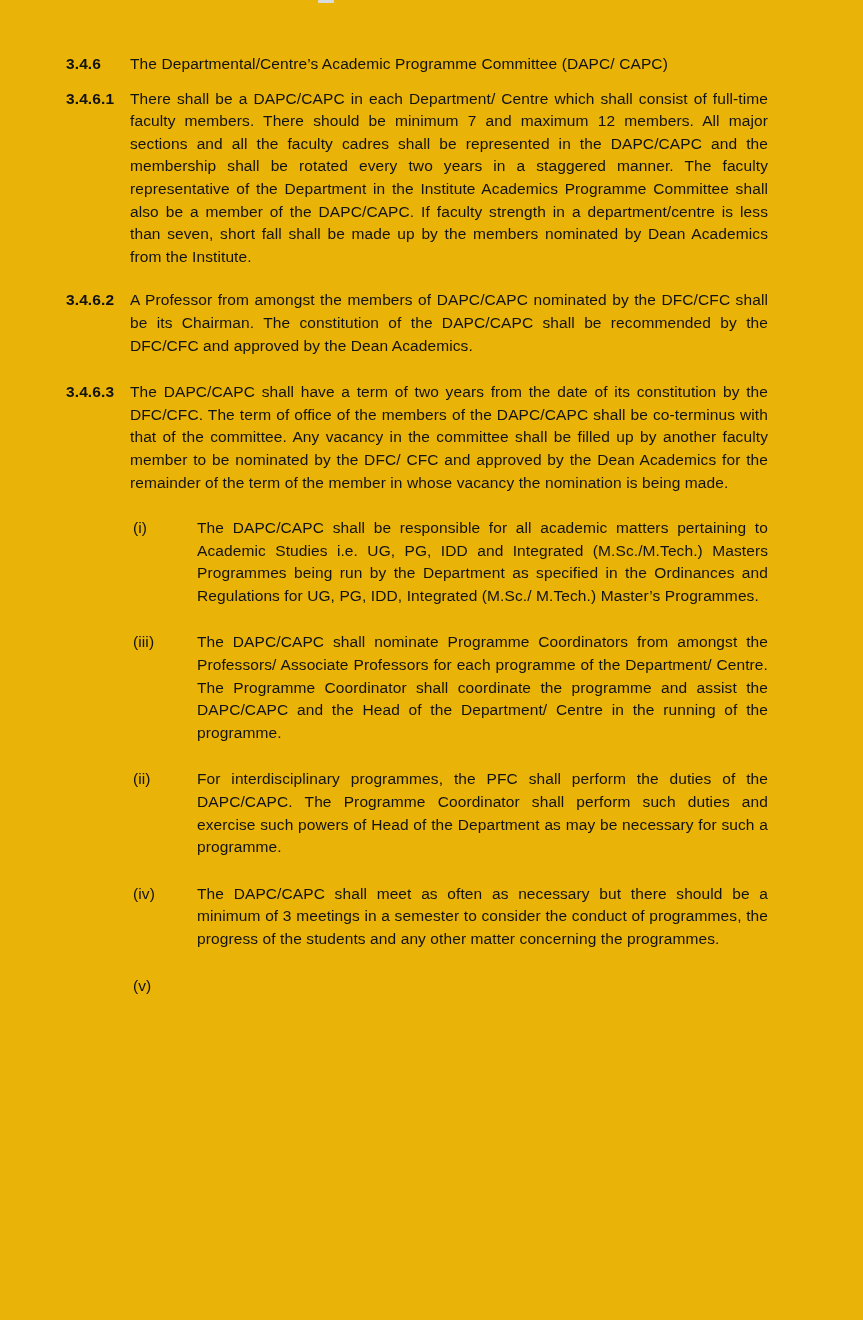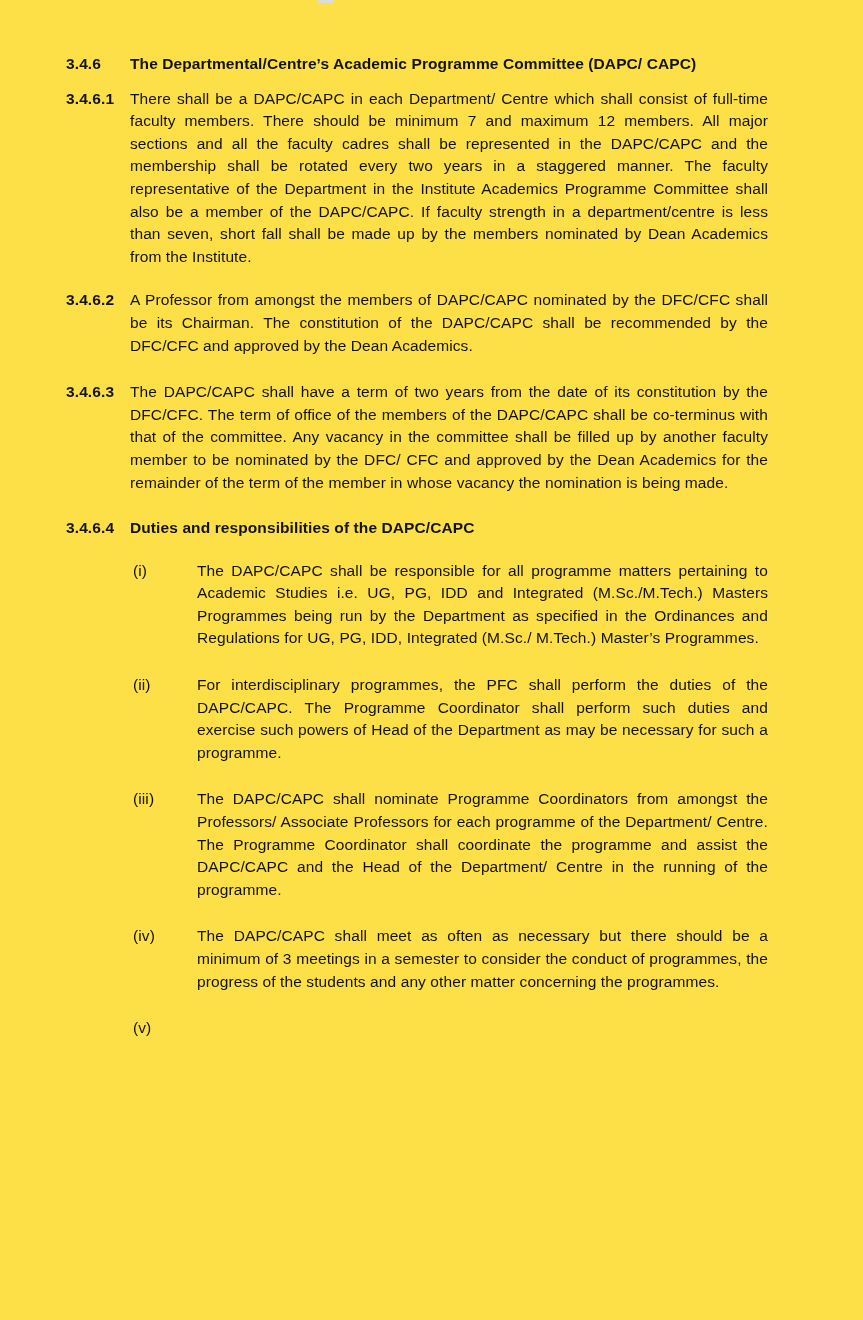--- a/index.html
+++ b/index.html
@@ -13,21 +13,21 @@
     font-family: "Liberation Sans", "DejaVu Sans", sans-serif;
     color: #121212;
     overflow: hidden;
   }
   .page {
     position: relative;
     box-sizing: border-box;
     width: 863px;
     height: 1320px;
     padding: 53px 95px 0 66px;
-    background: #fde047;
+    background: #eab308;
   }
   .scan-artifact {
     position: absolute;
     left: 318px;
     top: 0;
     width: 16px;
     height: 3px;
     background: #d9dcde;
     border-radius: 1px;
   }
@@ -40,21 +40,21 @@
     margin: 0 0 21px 0;
     letter-spacing: 0.1px;
   }
   .block .num {
     position: absolute;
     left: 0;
     top: 0;
     font-weight: bold;
     white-space: nowrap;
   }
-  .bold-text { font-weight: bold; }
+  .bold-text { font-weight: normal; }
   .heading-block { margin-bottom: 12px; }
   .duties-block { margin-bottom: 20px; }
   .list { margin-top: 0; }
   .list-item {
     position: relative;
     padding-left: 67px;
     text-align: justify;
     margin-bottom: 24px;
     font-size: 15.5px;
     line-height: 22.6px;
@@ -87,37 +87,33 @@
   <div class="block" style="margin-bottom:24px;">
     <span class="num">3.4.6.2</span>
     <span>A Professor from amongst the members of DAPC/CAPC nominated by the DFC/CFC shall be its Chairman. The constitution of the DAPC/CAPC shall be recommended by the DFC/CFC and approved by the Dean Academics.</span>
   </div>
 
   <div class="block" style="margin-bottom:23px;">
     <span class="num">3.4.6.3</span>
     <span>The DAPC/CAPC shall have a term of two years from the date of its constitution by the DFC/CFC. The term of office of the members of the DAPC/CAPC shall be co-terminus with that of the committee. Any vacancy in the committee shall be filled up by another faculty member to be nominated by the DFC/ CFC and approved by the Dean Academics for the remainder of the term of the member in whose vacancy the nomination is being made.</span>
   </div>
 
-  <div class="block duties-block">
-    <span class="num">3.4.6.4</span>
-    <span class="bold-text">Duties and responsibilities of the DAPC/CAPC</span>
-  </div>
 
   <div class="block list" style="margin-bottom:0;">
     <div class="list-item">
       <span class="marker">(i)</span>
-      <span>The DAPC/CAPC shall be responsible for all programme matters pertaining to Academic Studies i.e. UG, PG, IDD and Integrated (M.Sc./M.Tech.) Masters Programmes being run by the Department as specified in the Ordinances and Regulations for UG, PG, IDD, Integrated  (M.Sc./ M.Tech.) Master’s Programmes.</span>
+      <span>The DAPC/CAPC shall be responsible for all academic matters pertaining to Academic Studies i.e. UG, PG, IDD and Integrated (M.Sc./M.Tech.) Masters Programmes being run by the Department as specified in the Ordinances and Regulations for UG, PG, IDD, Integrated  (M.Sc./ M.Tech.) Master’s Programmes.</span>
+    </div>
+    <div class="list-item">
+      <span class="marker">(iii)</span>
+      <span>The DAPC/CAPC shall nominate Programme Coordinators from amongst the Professors/ Associate Professors for each programme of the Department/ Centre. The Programme Coordinator shall coordinate the programme and assist the DAPC/CAPC and the Head of the Department/ Centre in the running of the programme.</span>
     </div>
     <div class="list-item">
       <span class="marker">(ii)</span>
       <span>For interdisciplinary programmes, the PFC shall perform the duties of the DAPC/CAPC. The Programme Coordinator shall perform such duties and exercise such powers of Head of the Department as may be necessary for such a programme.</span>
-    </div>
-    <div class="list-item">
-      <span class="marker">(iii)</span>
-      <span>The DAPC/CAPC shall nominate Programme Coordinators from amongst the Professors/ Associate Professors for each programme of the Department/ Centre. The Programme Coordinator shall coordinate the programme and assist the DAPC/CAPC and the Head of the Department/ Centre in the running of the programme.</span>
     </div>
     <div class="list-item">
       <span class="marker">(iv)</span>
       <span>The DAPC/CAPC shall meet as often as necessary but there should be a minimum of 3 meetings in a semester to consider the conduct of programmes, the progress of the students and any other matter concerning the programmes.</span>
     </div>
     <div class="list-item">
       <span class="marker">(v)</span>
     </div>
   </div>
 

